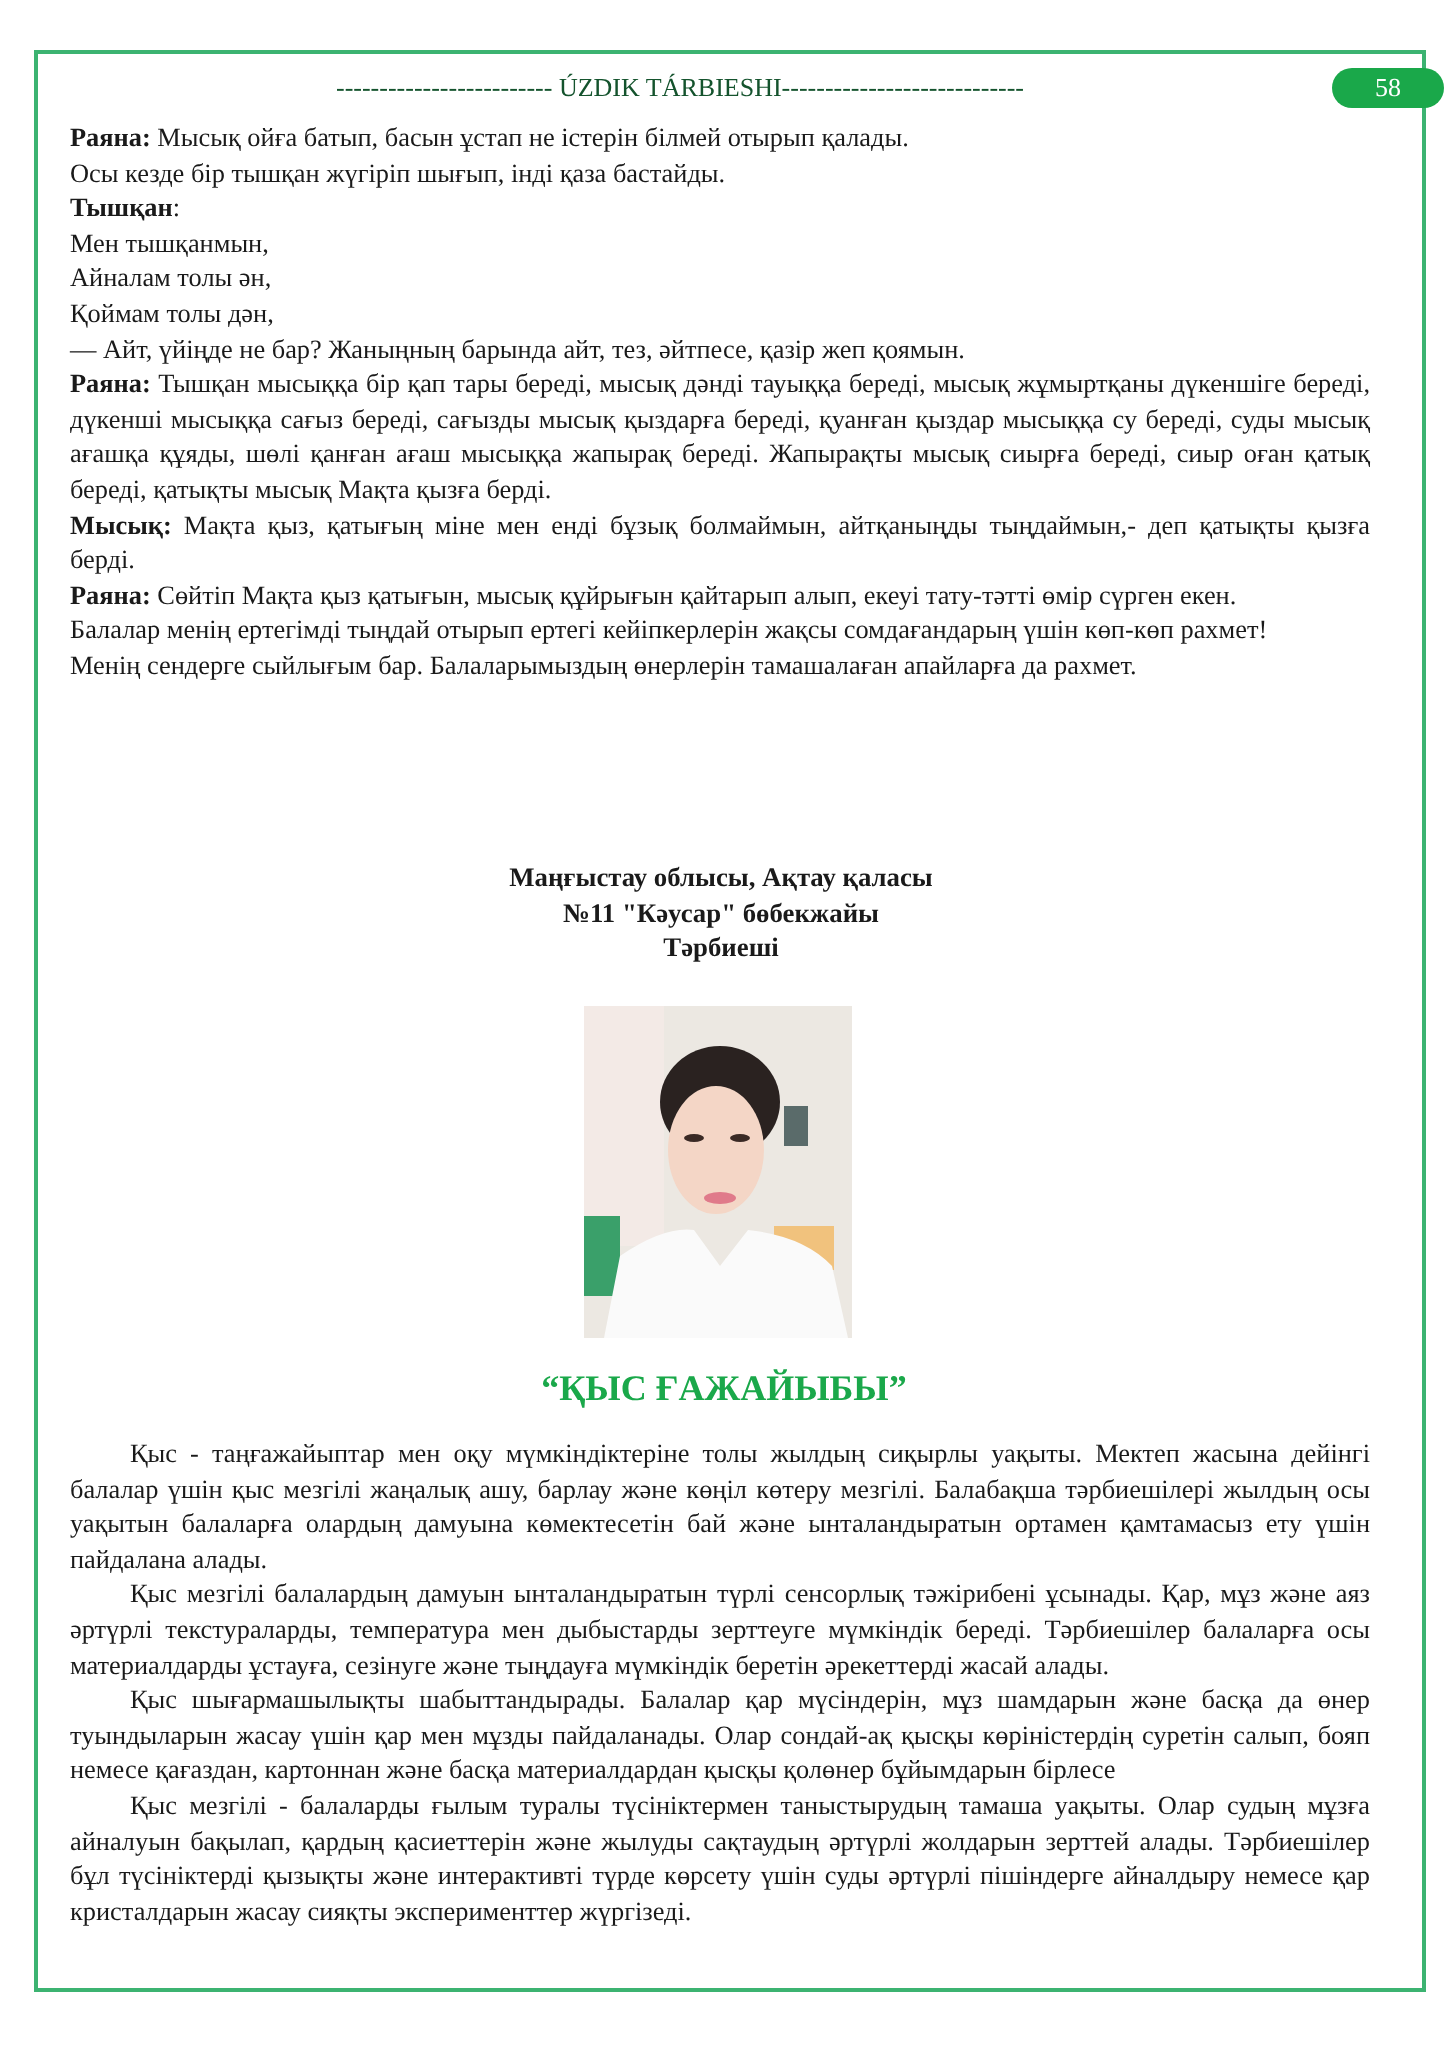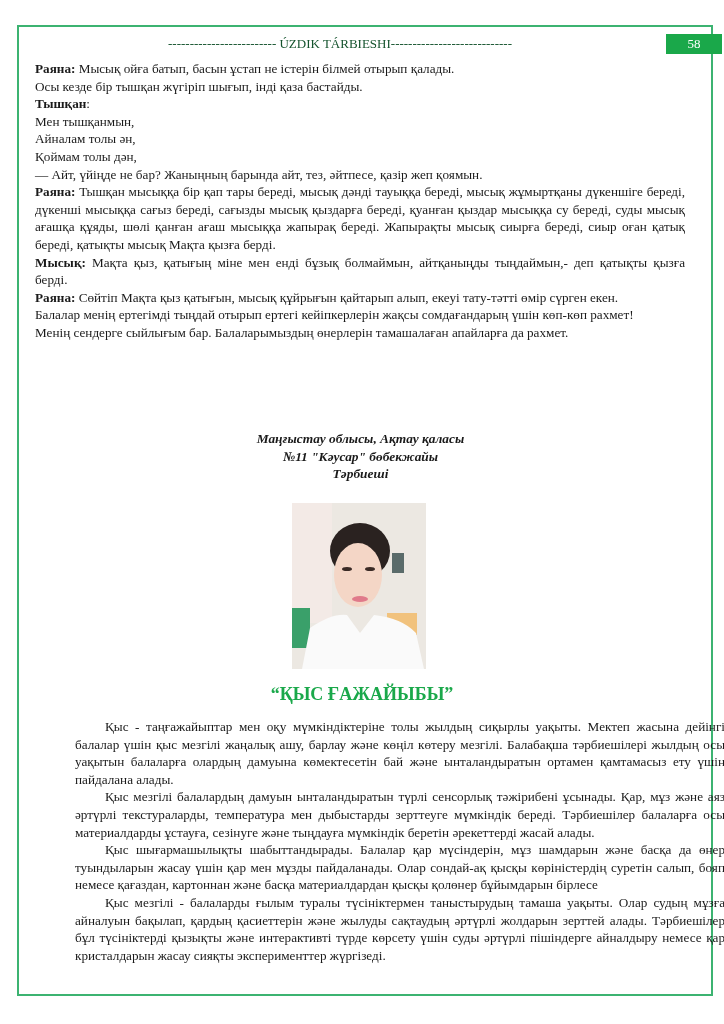--- a/index.html
+++ b/index.html
@@ -4,32 +4,32 @@
   <style>
     html, body { margin: 0; padding: 0; background: #ffffff; }
     body { width: 724px; height: 1024px; position: relative; overflow: hidden;
            font-family: "Liberation Serif", serif; color: #1a1a1a; }
     .frame { position: absolute; left: 17px; top: 25px; width: 696px; height: 971px;
              border: 2px solid #3cb371; box-sizing: border-box; }
     .header { position: absolute; left: 0; top: 36px; width: 560px; text-align: center;
               color: #14532d; font-size: 13px; letter-spacing: 0; white-space: nowrap; left: 60px; }
     .pagebox { position: absolute; left: 666px; top: 34px; width: 56px; height: 20px;
                background: #1aa84a; color: #ffffff; font-size: 13px; text-align: center;
-               line-height: 20px; }
+               line-height: 20px; border-radius: 10px; }
     .content { position: absolute; left: 35px; top: 60px; width: 650px; font-size: 13.2px; line-height: 17.6px; }
     .content p { margin: 0; text-align: justify; }
     .content p.left { text-align: left; }
     .content b { font-weight: bold; }
     .author { position: absolute; left: 0; top: 430px; width: 721px; text-align: center;
-              font-weight: bold; font-size: 13.4px; line-height: 17.6px; font-style: italic; }
+              font-weight: bold; font-size: 13.4px; line-height: 17.6px; }
     .photo { position: absolute; left: 292px; top: 503px; width: 134px; height: 166px;
              overflow: hidden; background: #e9e4de; }
     .title { position: absolute; left: 0; top: 684px; width: 724px; text-align: center;
              color: #1aa84a; font-weight: bold; font-size: 18px; }
-    .article { position: absolute; left: 35px; top: 718px; width: 650px; font-size: 13.2px; line-height: 17.6px; margin-left: 40px; }
+    .article { position: absolute; left: 35px; top: 718px; width: 650px; font-size: 13.2px; line-height: 17.6px; }
     .article p { margin: 0; text-align: justify; text-indent: 30px; }
   </style>
 </head>
 <body>
 
 <div class="frame"></div>
 <div class="header">------------------------- ÚZDIK TÁRBIESHI----------------------------</div>
 <div class="pagebox">58</div>
 
 <div class="content" id="story">

